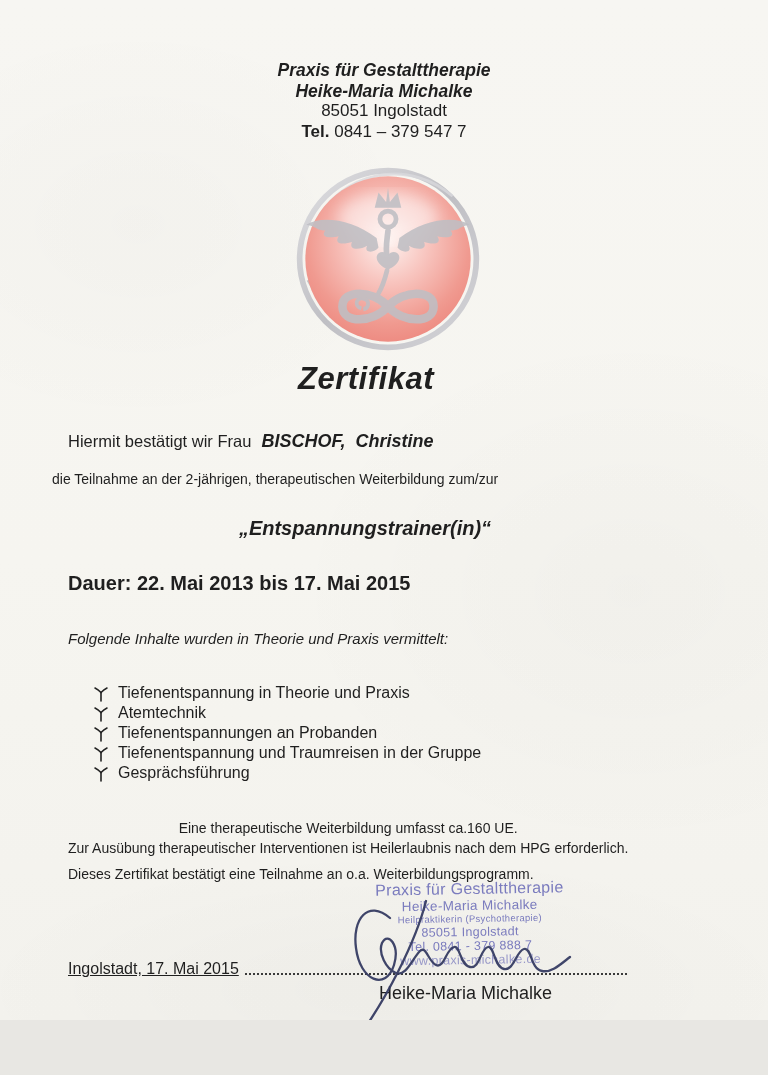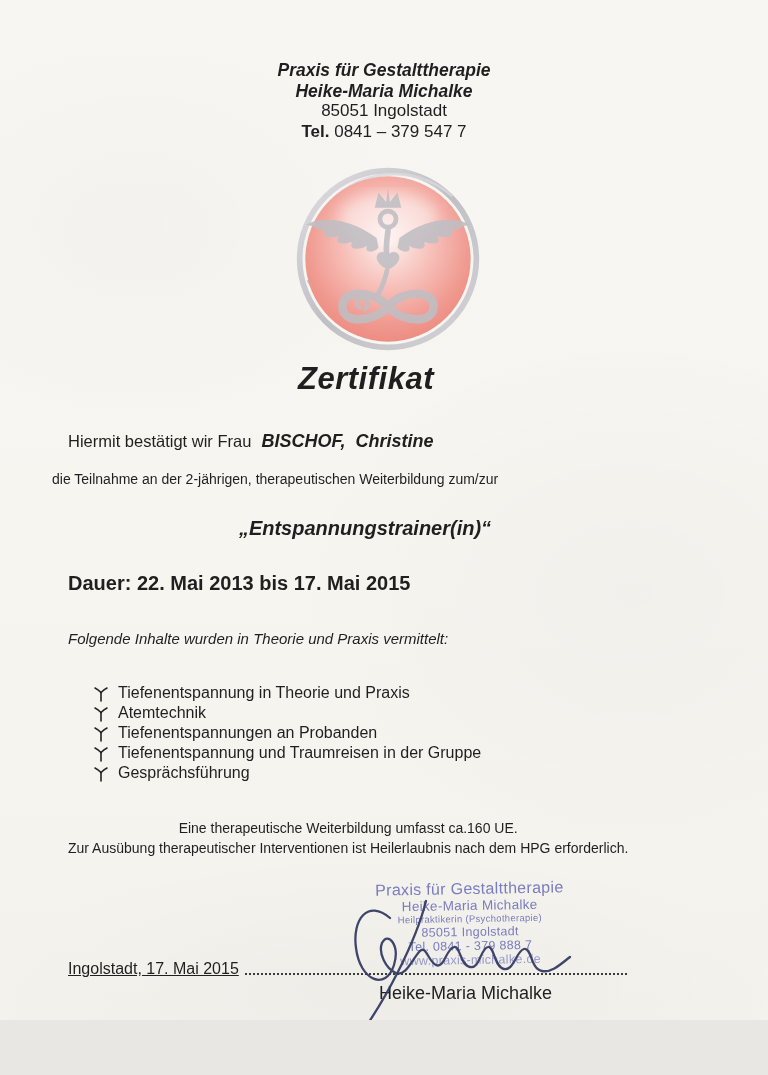--- a/index.html
+++ b/index.html
@@ -159,20 +159,21 @@
           </g>
         </svg>
       <span>Gesprächsführung</span>
     </div>
   </div>
 
   <div class="abs notes">
     <div>Eine therapeutische Weiterbildung umfasst ca.160 UE.</div>
     <div>Zur Ausübung therapeutischer Interventionen ist Heilerlaubnis nach dem HPG erforderlich.</div>
   </div>
+  <div class="abs confirmation">Dieses Zertifikat bestätigt eine Teilnahme an o.a. Weiterbildungsprogramm.</div>
 
   <div class="abs stamp">
     <div class="s1">Praxis für Gestalttherapie</div>
     <div class="s2">Heike-Maria Michalke</div>
     <div class="s3">Heilpraktikerin (Psychotherapie)</div>
     <div class="s4">85051 Ingolstadt</div>
     <div class="s5">Tel. 0841 - 379 888 7</div>
     <div class="s6">www.praxis-michalke.de</div>
   </div>
 

